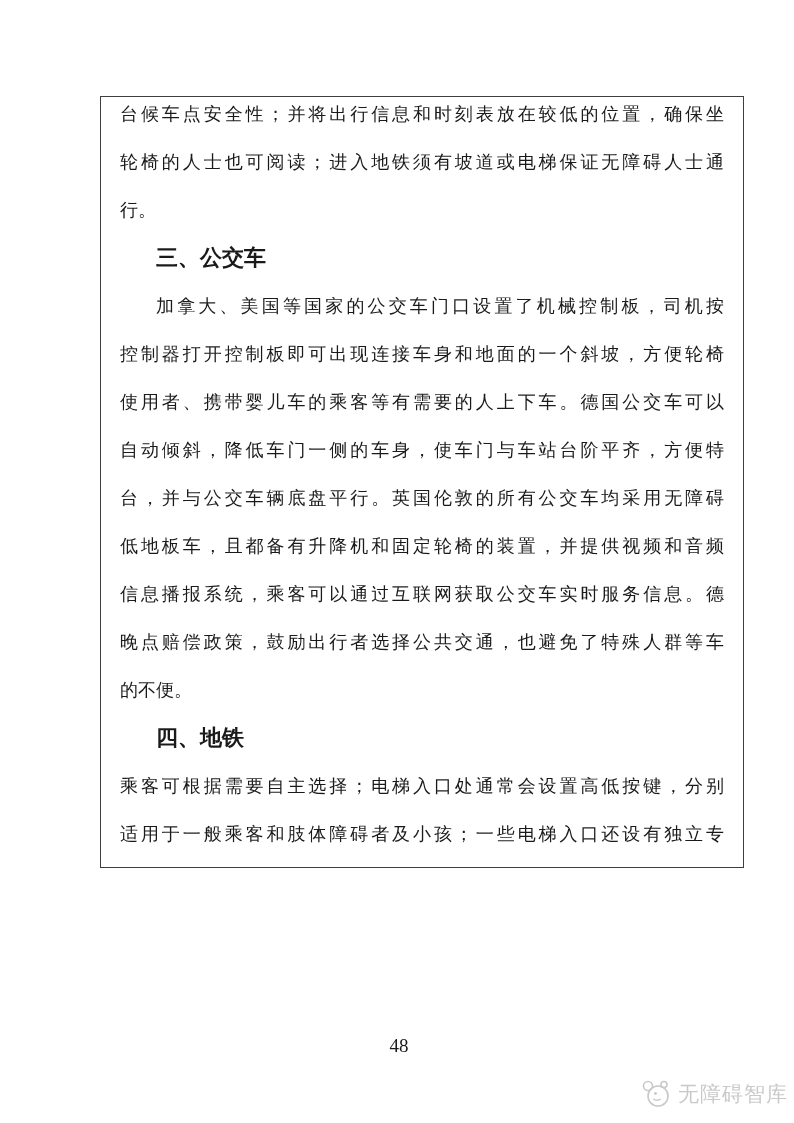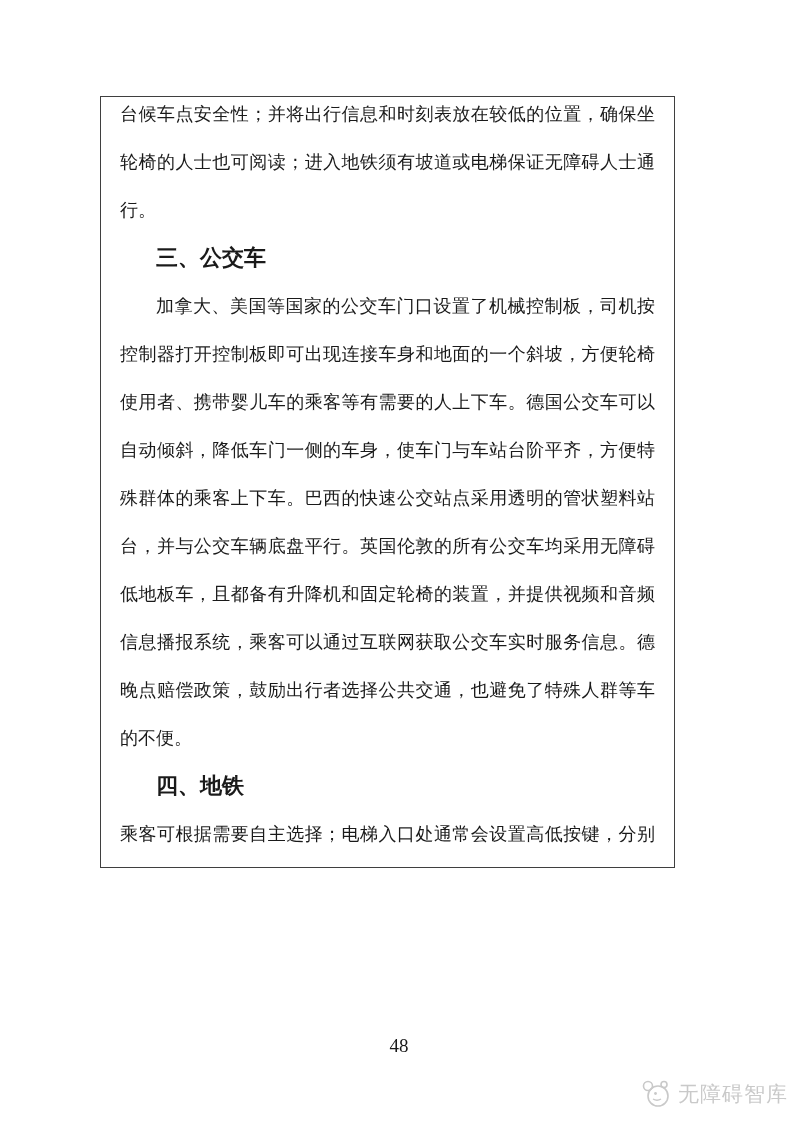--- a/index.html
+++ b/index.html
@@ -9,21 +9,21 @@
     position: relative;
     background: #ffffff;
     overflow: hidden;
     font-family: "Liberation Sans", "DejaVu Sans", sans-serif;
     color: #1a1a1a;
   }
   .text-frame {
     position: absolute;
     left: 100px;
     top: 96px;
-    width: 575px;
+    width: 644px;
     box-sizing: border-box;
     border: 1px solid #3f3f3f;
     padding: 2px 19px 0 19px;
     background: #ffffff;
   }
   .line {
     height: 48px;
     line-height: 30px;
     font-size: 18px;
     text-align: justify;
@@ -71,28 +71,28 @@
 <div class="text-frame">
   <div id="doc-body">
       <div class="line">台候车点安全性；并将出行信息和时刻表放在较低的位置，确保坐</div>
       <div class="line">轮椅的人士也可阅读；进入地铁须有坡道或电梯保证无障碍人士通</div>
       <div class="line flush">行。</div>
       <div class="heading">三、公交车</div>
       <div class="line indent">加拿大、美国等国家的公交车门口设置了机械控制板，司机按</div>
       <div class="line">控制器打开控制板即可出现连接车身和地面的一个斜坡，方便轮椅</div>
       <div class="line">使用者、携带婴儿车的乘客等有需要的人上下车。德国公交车可以</div>
       <div class="line">自动倾斜，降低车门一侧的车身，使车门与车站台阶平齐，方便特</div>
-      <div class="line">殊群体的乘客上下车。巴西的快速公交站点采用透明的管状塑料站</div>
       <div class="line">台，并与公交车辆底盘平行。英国伦敦的所有公交车均采用无障碍</div>
       <div class="line">低地板车，且都备有升降机和固定轮椅的装置，并提供视频和音频</div>
       <div class="line">信息播报系统，乘客可以通过互联网获取公交车实时服务信息。德</div>
       <div class="line">晚点赔偿政策，鼓励出行者选择公共交通，也避免了特殊人群等车</div>
       <div class="line flush">的不便。</div>
       <div class="heading">四、地铁</div>
       <div class="line">乘客可根据需要自主选择；电梯入口处通常会设置高低按键，分别</div>
+      <div class="line">适用于一般乘客和肢体障碍者及小孩；一些电梯入口还设有独立专</div>
     </div>
 </div>
 
 <div class="page-number">48</div>
 
 <div class="watermark">
   <span class="wm-logo">
     <svg width="32" height="30" viewBox="0 0 32 30" aria-hidden="true">
       <circle cx="17" cy="17" r="10" fill="none" stroke="#c9c9c9" stroke-width="1.6"></circle>
       <circle cx="7" cy="7" r="4.5" fill="none" stroke="#c9c9c9" stroke-width="1.6"></circle>

